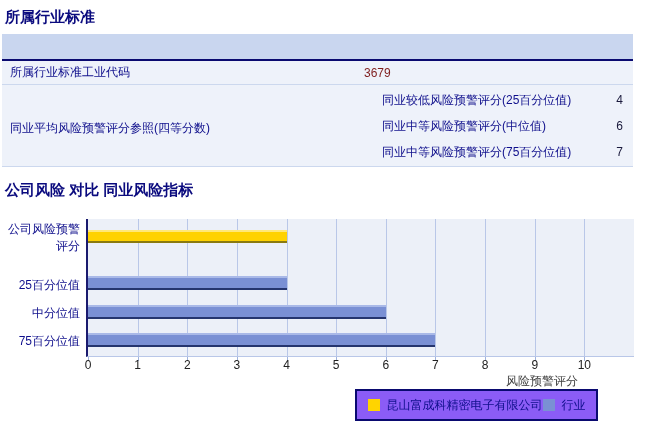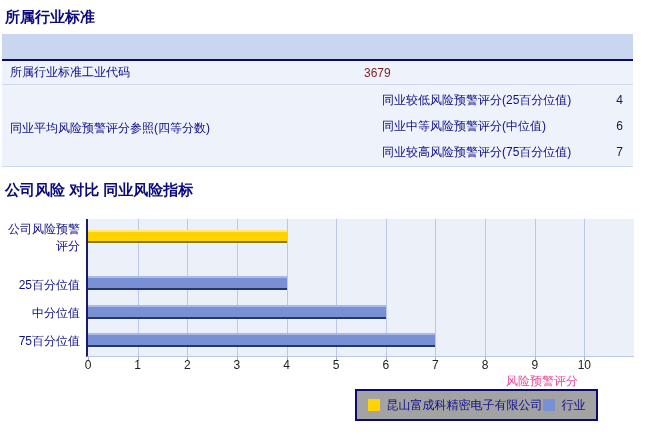--- a/index.html
+++ b/index.html
@@ -35,24 +35,24 @@
   .bar{position:absolute;left:0;}
   .bar.blue{background:linear-gradient(to bottom,#a9b9e8 0,#a9b9e8 2px,#7a90d4 2px,#7a90d4 calc(100% - 2px),#25356e calc(100% - 2px),#25356e 100%);}
   .bar.yellow{background:linear-gradient(to bottom,#ffe878 0,#ffe878 2px,#ffd200 2px,#ffd200 calc(100% - 2px),#8a7a10 calc(100% - 2px),#8a7a10 100%);}
   .cat-label{position:absolute;width:80px;text-align:right;color:#0f0f8c;line-height:17px;}
   .cat0{top:3px;left:0;}
   .cat1{top:59px;left:0;}
   .cat2{top:87px;left:0;}
   .cat3{top:115px;left:0;}
   .tick-mark{position:absolute;top:139px;width:1px;height:4px;background:#9fb2dc;}
   .tick-label{position:absolute;top:140px;width:26px;margin-left:-13px;text-align:center;color:#222222;}
-  .x-axis-label{position:absolute;left:86px;top:155px;width:492px;text-align:right;color:#ec4899;}
+  .x-axis-label{position:absolute;left:86px;top:155px;width:492px;text-align:right;color:#404040;}
   .legend{
     position:absolute;left:355px;top:171px;width:239px;height:28px;
-    border:2px solid #0a0a70;background:#a3a3a3;
+    border:2px solid #0a0a70;background:#8b5cf6;
     display:flex;align-items:center;justify-content:center;gap:0;
   }
   .swatch{width:12px;height:12px;display:inline-block;}
   .legend-label{color:#0f0f8c;white-space:nowrap;}
   .legend-item{display:flex;align-items:center;gap:7px;}
 </style>
 </head>
 <body>
 
 <div class="section-title">所属行业标准</div>
@@ -71,21 +71,21 @@
     <div class="subrows">
       <div class="subrow">
         <div class="subrow-label">同业较低风险预警评分(25百分位值)</div>
         <div class="subrow-value">4</div>
       </div>
       <div class="subrow">
         <div class="subrow-label">同业中等风险预警评分(中位值)</div>
         <div class="subrow-value">6</div>
       </div>
       <div class="subrow">
-        <div class="subrow-label">同业较高风险预警评分(75百分位值)</div>
+        <div class="subrow-label">同业中等风险预警评分(75百分位值)</div>
         <div class="subrow-value">7</div>
       </div>
     </div>
   </div>
 </div>
 
 <div class="section-title" style="padding-top:14px;">公司风险 对比 同业风险指标</div>
 
 <div class="chart-area">
   <div class="cat-label cat0" id="cat0">公司风险预警<br>评分</div>

